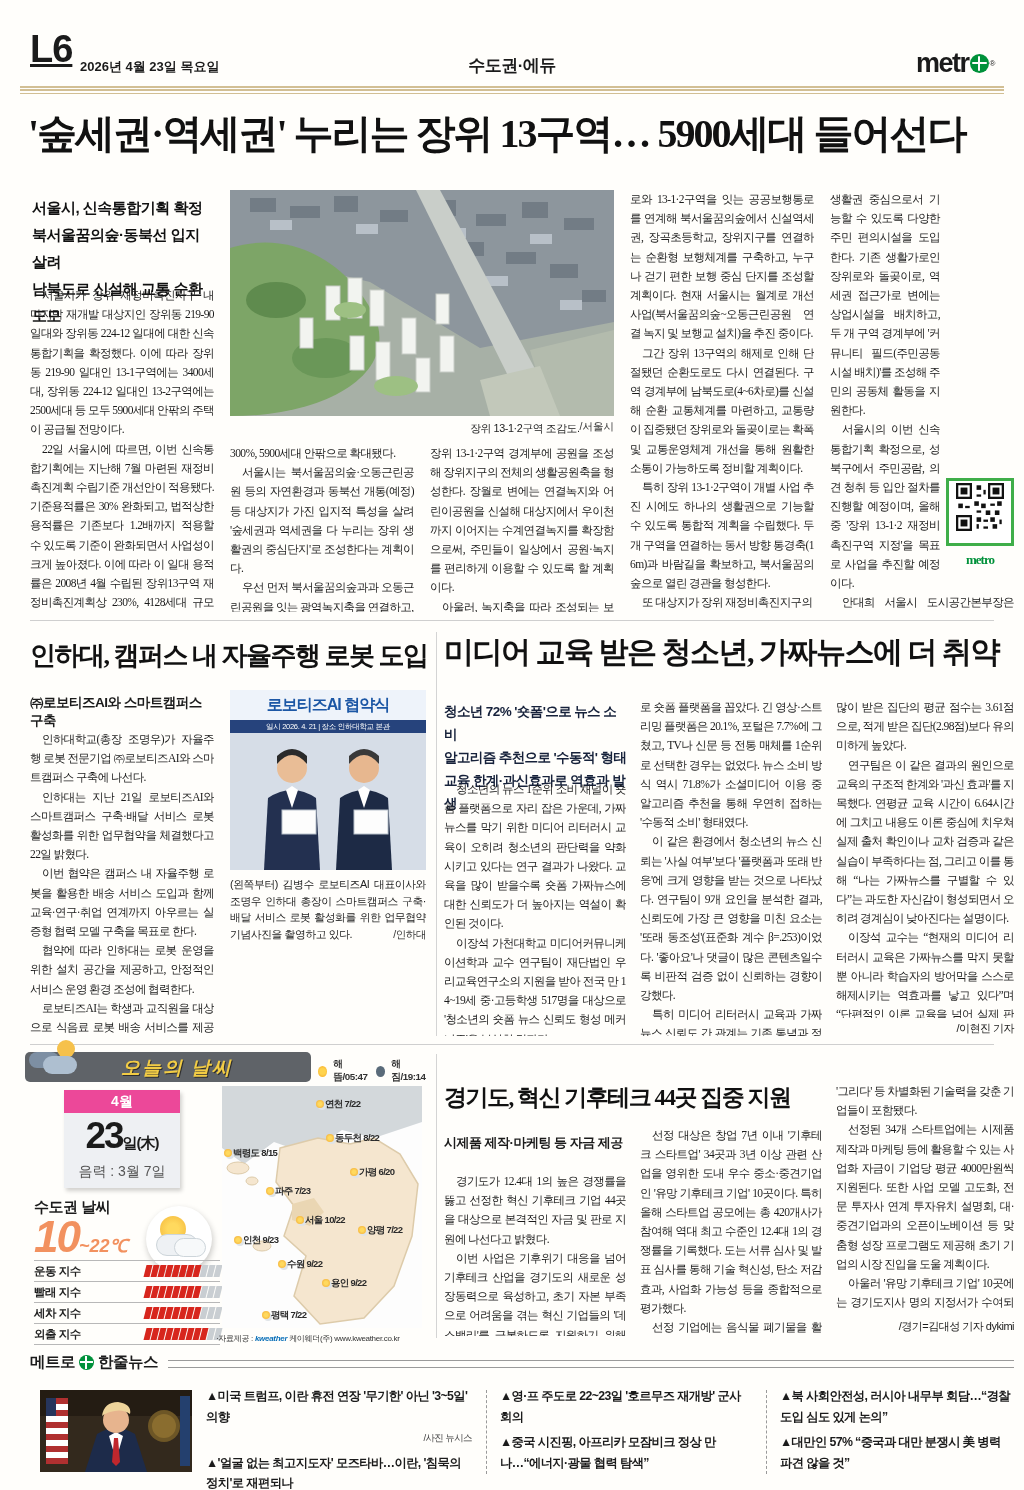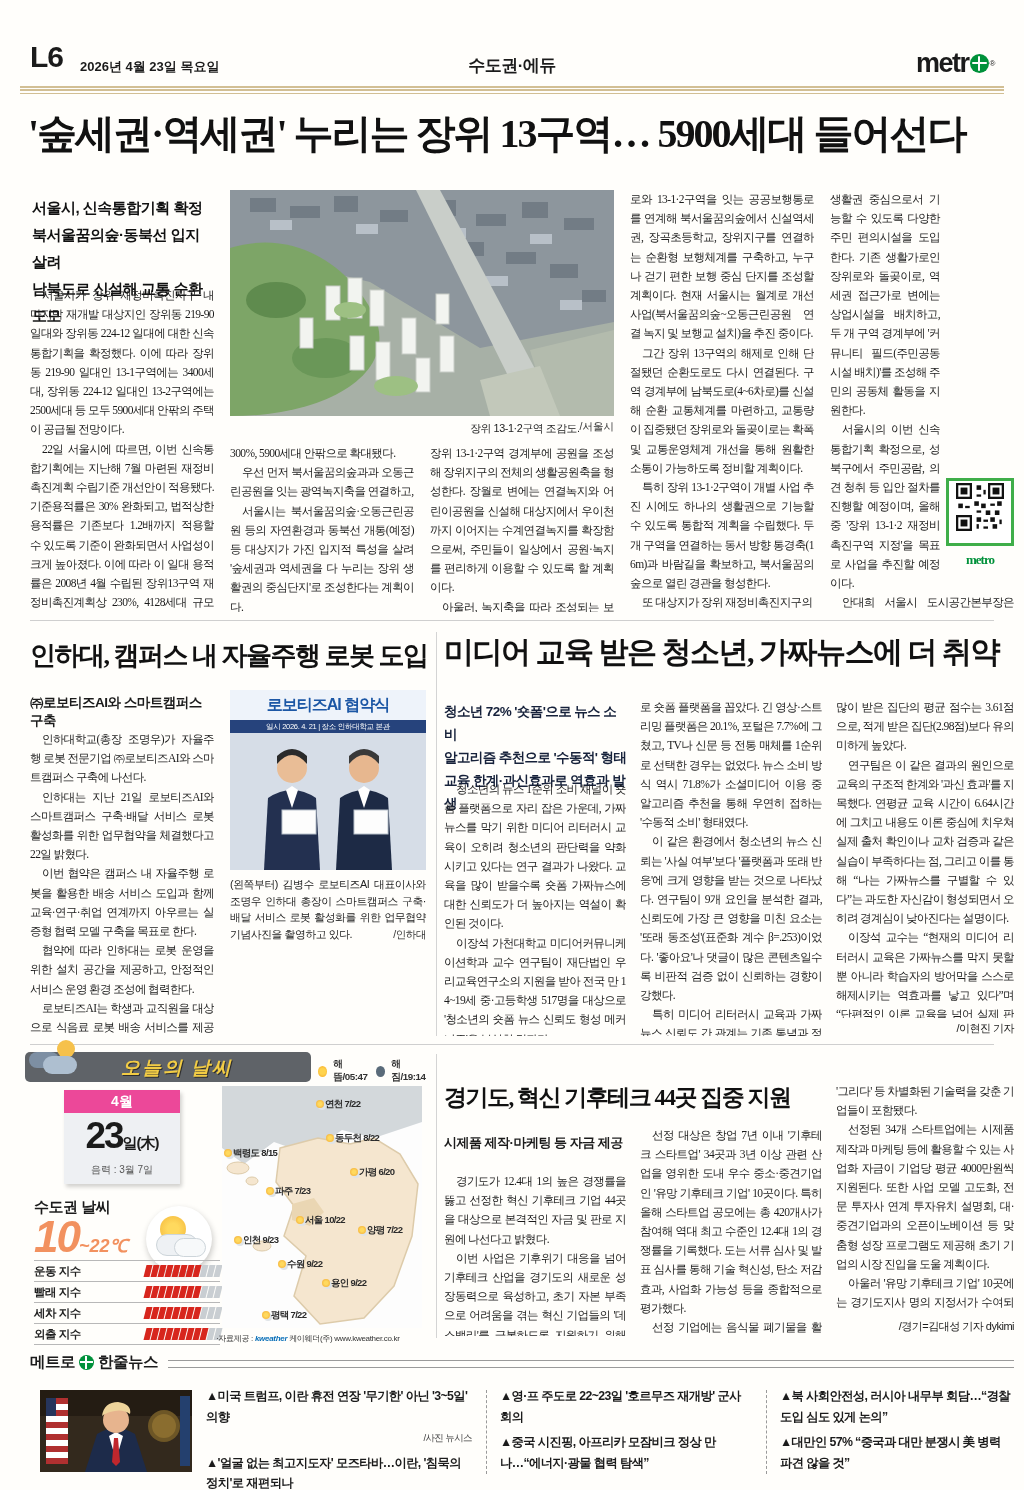--- a/index.html
+++ b/index.html
@@ -1,21 +1,21 @@
 <!DOCTYPE html>
 <html><head>
 <meta charset="utf-8">
 <style>
   html,body{margin:0;padding:0;background:#d8d8d8;}
   .page{position:relative;width:1024px;height:1490px;margin:0 auto;background:#fffefb;
         font-family:"Liberation Sans",sans-serif;color:#1b1b1b;overflow:hidden;}
   .abs{position:absolute;}
 
   
-  .page-label{left:30px;top:40px;font-size:30px;font-weight:700;letter-spacing:-1px;}
+  .page-label{left:30px;top:28px;font-size:38px;font-weight:700;letter-spacing:-1px;text-decoration:underline;}
   .issue-date{left:80px;top:58px;font-size:13px;font-weight:700;}
   .section-title{left:0;right:0;top:54px;text-align:center;font-size:17px;font-weight:800;letter-spacing:-0.5px;}
   .brand{right:30px;top:48px;font-size:27px;font-weight:800;letter-spacing:-1.5px;display:flex;align-items:center;}
   .brand .globe{display:inline-block;width:19px;height:19px;border-radius:50%;background:#00913a;position:relative;margin-left:1px;}
   .brand .globe:before{content:"";position:absolute;left:2px;right:2px;top:8px;height:2px;background:#fff;border-radius:2px;}
   .brand .globe:after{content:"";position:absolute;top:2px;bottom:2px;left:8px;width:2px;background:#fff;border-radius:2px;}
   .brand sup{font-size:8px;font-weight:400;margin-left:1px;}
   .tan-rule{left:20px;right:20px;top:86px;height:10px;
     background:repeating-linear-gradient(to bottom,#d2bf94 0,#d2bf94 1.6px,#fffefb 1.6px,#fffefb 3.4px);}
 
@@ -59,21 +59,21 @@
   .sun-info{left:318px;top:1058px;width:110px;font-size:9.8px;font-weight:700;color:#333;letter-spacing:-0.5px;display:flex;gap:6px;align-items:center;}
   .mini-ic{width:11px;height:11px;border-radius:50%;display:inline-block;}
   .ic-rise{background:radial-gradient(circle at 50% 50%,#ffd34d 40%,#f5a623 100%);}
   .ic-set{background:#5a6b7a;}
 
   .cal{left:64px;top:1090px;width:116px;box-shadow:2px 3px 4px rgba(0,0,0,.18);}
   .cal-head{background:#ec4899;color:#fff;text-align:center;font-size:14px;font-weight:800;height:23px;line-height:23px;}
   .cal-body{background:#eef0f3;text-align:center;padding:4px 0 7px;}
   .cal-day{font-size:37px;font-weight:800;letter-spacing:-2px;color:#1b1b1b;line-height:38px;}
   .cal-day small{font-size:15px;font-weight:800;letter-spacing:-1px;}
-  .cal-lunar{font-size:10px;color:#555;margin-top:1px;}
+  .cal-lunar{font-size:14px;color:#555;margin-top:1px;}
   .w-region{left:34px;top:1198px;font-size:15px;font-weight:800;letter-spacing:-0.5px;}
   .w-temp{left:34px;top:1212px;width:150px;color:#f2915f;font-weight:800;font-style:italic;}
   .w-temp .big{font-size:44px;letter-spacing:-2px;}
   .w-temp .rng{font-size:18px;}
   .w-circle{left:146px;top:1206px;width:66px;height:66px;border-radius:50%;background:#fff;
       box-shadow:1px 3px 6px rgba(0,0,0,.22);}
   .w-circle .sun{position:absolute;left:14px;top:10px;width:26px;height:26px;border-radius:50%;
       background:radial-gradient(circle,#ffd95e 30%,#f4b73a 100%);}
   .w-circle .cl1{position:absolute;left:10px;top:28px;width:40px;height:20px;border-radius:12px;background:#eef1f4;border:1px solid #cdd5da;}
   .w-circle .cl2{position:absolute;left:28px;top:32px;width:30px;height:17px;border-radius:10px;background:#f7f9fa;border:1px solid #cdd5da;}
@@ -184,22 +184,22 @@
       <polygon points="250,190 310,176 330,226 260,226" fill="#c2c8ba"></polygon>
     </svg>
   </div>
   <div class="abs lead-cap-row">
     <span class="caption">장위 13-1·2구역 조감도.</span>
     <span class="credit">/서울시</span>
   </div>
 
   <div class="abs col" style="left:230px;top:444px;width:184px;height:168px;" data-cont="true">
       <p class="bp">300%, 5900세대 안팎으로 확대됐다.</p>
+      <p class="bp">서울시는 북서울꿈의숲·오동근린공원 등의 자연환경과 동북선 개통(예정) 등 대상지가 가진 입지적 특성을 살려 '숲세권과 역세권을 다 누리는 장위 생활권의 중심단지'로 조성한다는 계획이다.</p>
       <p class="bp">우선 먼저 북서울꿈의숲과과 오동근린공원을 잇는 광역녹지축을 연결하고,</p>
-      <p class="bp">서울시는 북서울꿈의숲·오동근린공원 등의 자연환경과 동북선 개통(예정) 등 대상지가 가진 입지적 특성을 살려 '숲세권과 역세권을 다 누리는 장위 생활권의 중심단지'로 조성한다는 계획이다.</p>
     </div>
   <div class="abs col" style="left:430px;top:444px;width:184px;height:168px;" data-cont="true">
       <p class="bp">장위 13-1·2구역 경계부에 공원을 조성해 장위지구의 전체의 생활공원축을 형성한다. 장월로 변에는 연결녹지와 어린이공원을 신설해 대상지에서 우이천까지 이어지는 수계연결녹지를 확장함으로써, 주민들이 일상에서 공원·녹지를 편리하게 이용할 수 있도록 할 계획이다.</p>
       <p class="bp">아울러, 녹지축을 따라 조성되는 보행</p>
     </div>
   <div class="abs col" style="left:630px;top:190px;width:184px;height:422px;" data-cont="true">
       <p class="bp">로와 13-1·2구역을 잇는 공공보행통로를 연계해 북서울꿈의숲에서 신설역세권, 장곡초등학교, 장위지구를 연결하는 순환형 보행체계를 구축하고, 누구나 걷기 편한 보행 중심 단지를 조성할 계획이다. 현재 서울시는 월계로 개선사업(북서울꿈의숲~오동근린공원 연결 녹지 및 보행교 설치)을 추진 중이다.</p>
       <p class="bp">그간 장위 13구역의 해제로 인해 단절됐던 순환도로도 다시 연결된다. 구역 경계부에 남북도로(4~6차로)를 신설해 순환 교통체계를 마련하고, 교통량이 집중됐던 장위로와 돌곶이로는 확폭 및 교통운영체계 개선을 통해 원활한 소통이 가능하도록 정비할 계획이다.</p>
       <p class="bp">특히 장위 13-1·2구역이 개별 사업 추진 시에도 하나의 생활권으로 기능할 수 있도록 통합적 계획을 수립했다. 두 개 구역을 연결하는 동서 방향 통경축(16m)과 바람길을 확보하고, 북서울꿈의숲으로 열린 경관을 형성한다.</p>
       <p class="bp">또 대상지가 장위 재정비촉진지구의</p>

